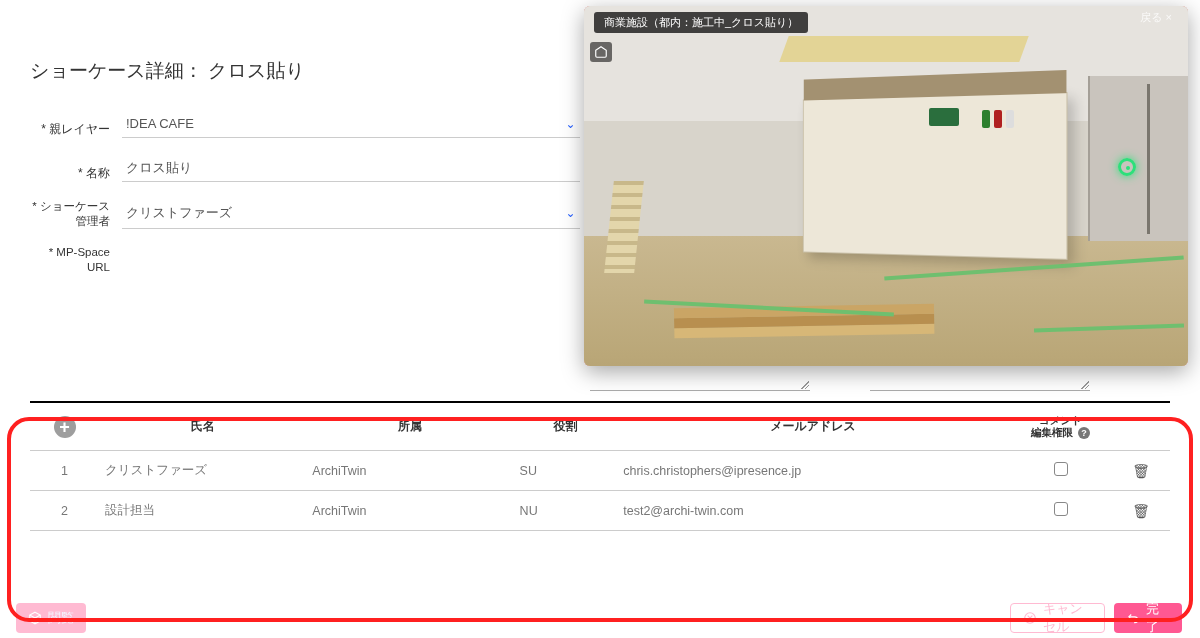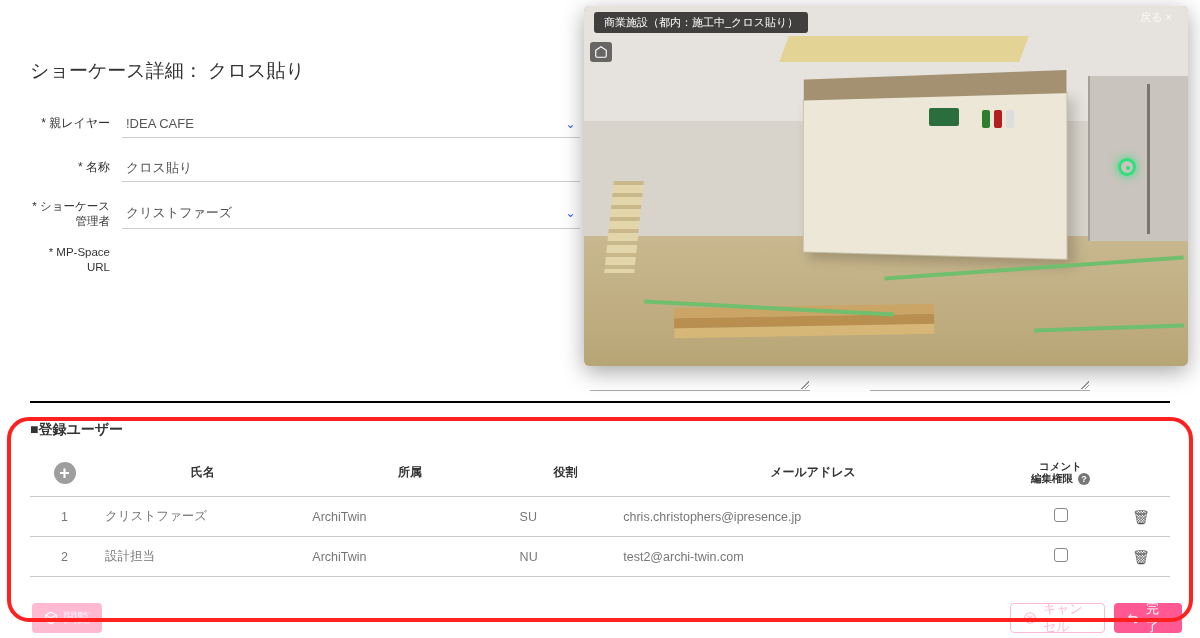--- a/index.html
+++ b/index.html
@@ -28,21 +28,21 @@
     .col-left { padding-right: 20px; }
     .col-right { padding-left: 20px; border-left: 1px solid #ddd; }
     .section-title {
       font-size: 14px;
       font-weight: 600;
       color: #000;
       padding: 12px 0 14px 0;
     }
     .form-row {
       display: flex;
-      align-items: center;
+      align-items: flex-end;
       padding: 8px 0;
     }
     .form-label {
       width: 92px;
       text-align: right;
       font-size: 12px;
       color: #333;
       padding-right: 12px;
       line-height: 1.3;
     }
@@ -275,21 +275,21 @@
       position: absolute;
       bottom: 5px;
       height: 30px;
       border-radius: 4px;
       display: inline-flex;
       align-items: center;
       padding: 0 12px;
       font-size: 13px;
       gap: 6px;
     }
-    .btn-browse { left: 32px; width: 70px; background: #ff3b7f; color: #dfe3ff; opacity: 0.35;}
+    .btn-browse { left: 16px; width: 70px; background: #ff3b7f; color: #dfe3ff; opacity: 0.35;}
     .btn-cancel { right: 95px; width: 95px; background: #fff; color: #ff3b7f; border: 1px solid #ff3b7f; opacity: 0.35;}
     .btn-done   { right: 18px; width: 68px; background: #ff3b7f; color: #fff; opacity: 0.85;}
 
     .icon-cube, .icon-back, .icon-cancel {
       display:inline-block; width:14px; height:14px;
     }
     .icon-cube svg, .icon-back svg, .icon-cancel svg { width:14px; height:14px; }
   </style>
 </head>
 <body>
@@ -342,21 +342,20 @@
 </div>
 
 <div class="spacer"></div>
 <div class="textarea-row">
   <span class="textarea-stub"></span>
   <span class="textarea-stub"></span>
 </div>
 
 <div class="users-section">
   <div class="users-divider"></div>
-  <div class="users-title">■登録ユーザー</div>
   <table class="users">
     <thead>
       <tr>
         <th class="col-idx"><span class="add-icon">+</span></th>
         <th class="col-name">氏名</th>
         <th class="col-org">所属</th>
         <th class="col-role">役割</th>
         <th class="col-mail">メールアドレス</th>
         <th class="col-perm">
           <div class="perm-head">

